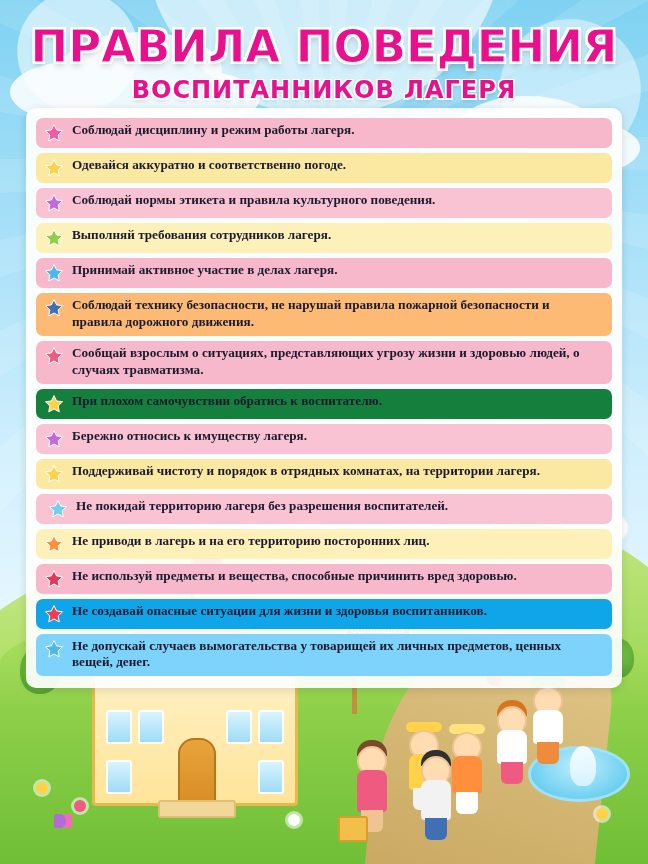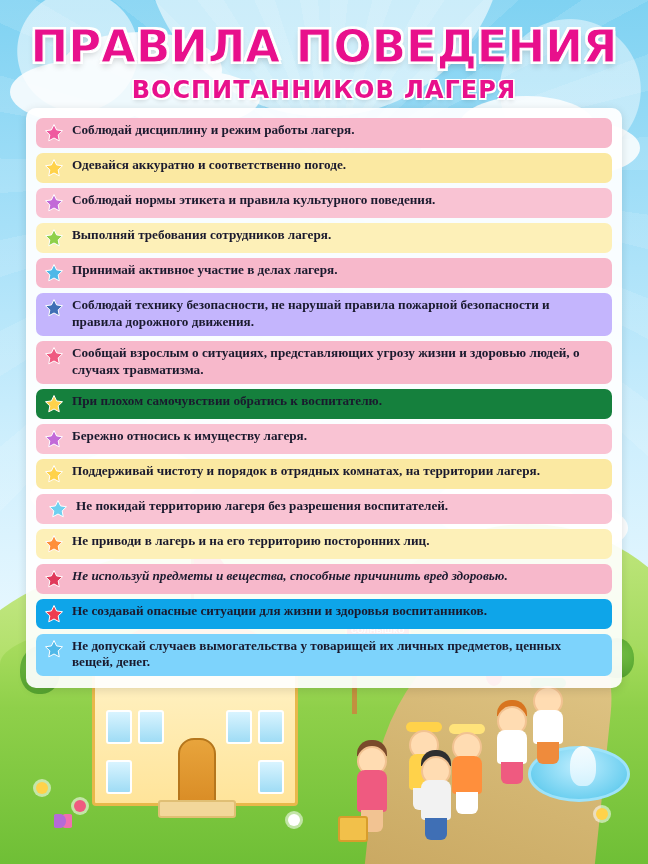--- a/index.html
+++ b/index.html
@@ -487,21 +487,21 @@
           <path d="M12 1.8l3.1 6.5 7.1 1-5.2 5 1.3 7.1-6.3-3.4-6.3 3.4 1.3-7.1-5.2-5 7.1-1z" fill="#8fd04a" stroke="#ffffff" stroke-width="1.2"></path>
         </svg>
         <div class="txt">Выполняй требования сотрудников лагеря.</div>
       </div>
       <div class="rule" style="background: rgb(247, 184, 203);">
         <svg class="star" viewBox="0 0 24 24">
           <path d="M12 1.8l3.1 6.5 7.1 1-5.2 5 1.3 7.1-6.3-3.4-6.3 3.4 1.3-7.1-5.2-5 7.1-1z" fill="#4fb8e8" stroke="#ffffff" stroke-width="1.2"></path>
         </svg>
         <div class="txt">Принимай активное участие в делах лагеря.</div>
       </div>
-      <div class="rule" style="background: #c4b5fd;">
+      <div class="rule" style="background: #fdba74;">
         <svg class="star" viewBox="0 0 24 24">
           <path d="M12 1.8l3.1 6.5 7.1 1-5.2 5 1.3 7.1-6.3-3.4-6.3 3.4 1.3-7.1-5.2-5 7.1-1z" fill="#3f6fb5" stroke="#ffffff" stroke-width="1.2"></path>
         </svg>
         <div class="txt">Соблюдай технику безопасности, не нарушай правила пожарной безопасности и правила дорожного движения.</div>
       </div>
       <div class="rule" style="background: rgb(247, 184, 203);">
         <svg class="star" viewBox="0 0 24 24">
           <path d="M12 1.8l3.1 6.5 7.1 1-5.2 5 1.3 7.1-6.3-3.4-6.3 3.4 1.3-7.1-5.2-5 7.1-1z" fill="#ef5a80" stroke="#ffffff" stroke-width="1.2"></path>
         </svg>
         <div class="txt">Сообщай взрослым о ситуациях, представляющих угрозу жизни и здоровью людей, о случаях травматизма.</div>
@@ -529,21 +529,21 @@
           <path d="M12 1.8l3.1 6.5 7.1 1-5.2 5 1.3 7.1-6.3-3.4-6.3 3.4 1.3-7.1-5.2-5 7.1-1z" fill="#6fd0f0" stroke="#ffffff" stroke-width="1.2"></path>
         </svg>
         <div class="txt">Не покидай территорию лагеря без разрешения воспитателей.</div>
       </div>
       <div class="rule" style="background: rgb(253, 240, 184);">
         <svg class="star" viewBox="0 0 24 24">
           <path d="M12 1.8l3.1 6.5 7.1 1-5.2 5 1.3 7.1-6.3-3.4-6.3 3.4 1.3-7.1-5.2-5 7.1-1z" fill="#ff8f3c" stroke="#ffffff" stroke-width="1.2"></path>
         </svg>
         <div class="txt">Не приводи в лагерь и на его территорию посторонних лиц.</div>
       </div>
-      <div class="rule" style="background: rgb(247, 184, 203); font-style: italic;">
+      <div class="rule" style="background: rgb(247, 184, 203);">
         <svg class="star" viewBox="0 0 24 24">
           <path d="M12 1.8l3.1 6.5 7.1 1-5.2 5 1.3 7.1-6.3-3.4-6.3 3.4 1.3-7.1-5.2-5 7.1-1z" fill="#e03a5a" stroke="#ffffff" stroke-width="1.2"></path>
         </svg>
         <div class="txt">Не используй предметы и вещества, способные причинить вред здоровью.</div>
       </div>
       <div class="rule" style="background: #0ea5e9;">
         <svg class="star" viewBox="0 0 24 24">
           <path d="M12 1.8l3.1 6.5 7.1 1-5.2 5 1.3 7.1-6.3-3.4-6.3 3.4 1.3-7.1-5.2-5 7.1-1z" fill="#ef3d4e" stroke="#ffffff" stroke-width="1.2"></path>
         </svg>
         <div class="txt">Не создавай опасные ситуации для жизни и здоровья воспитанников.</div>

